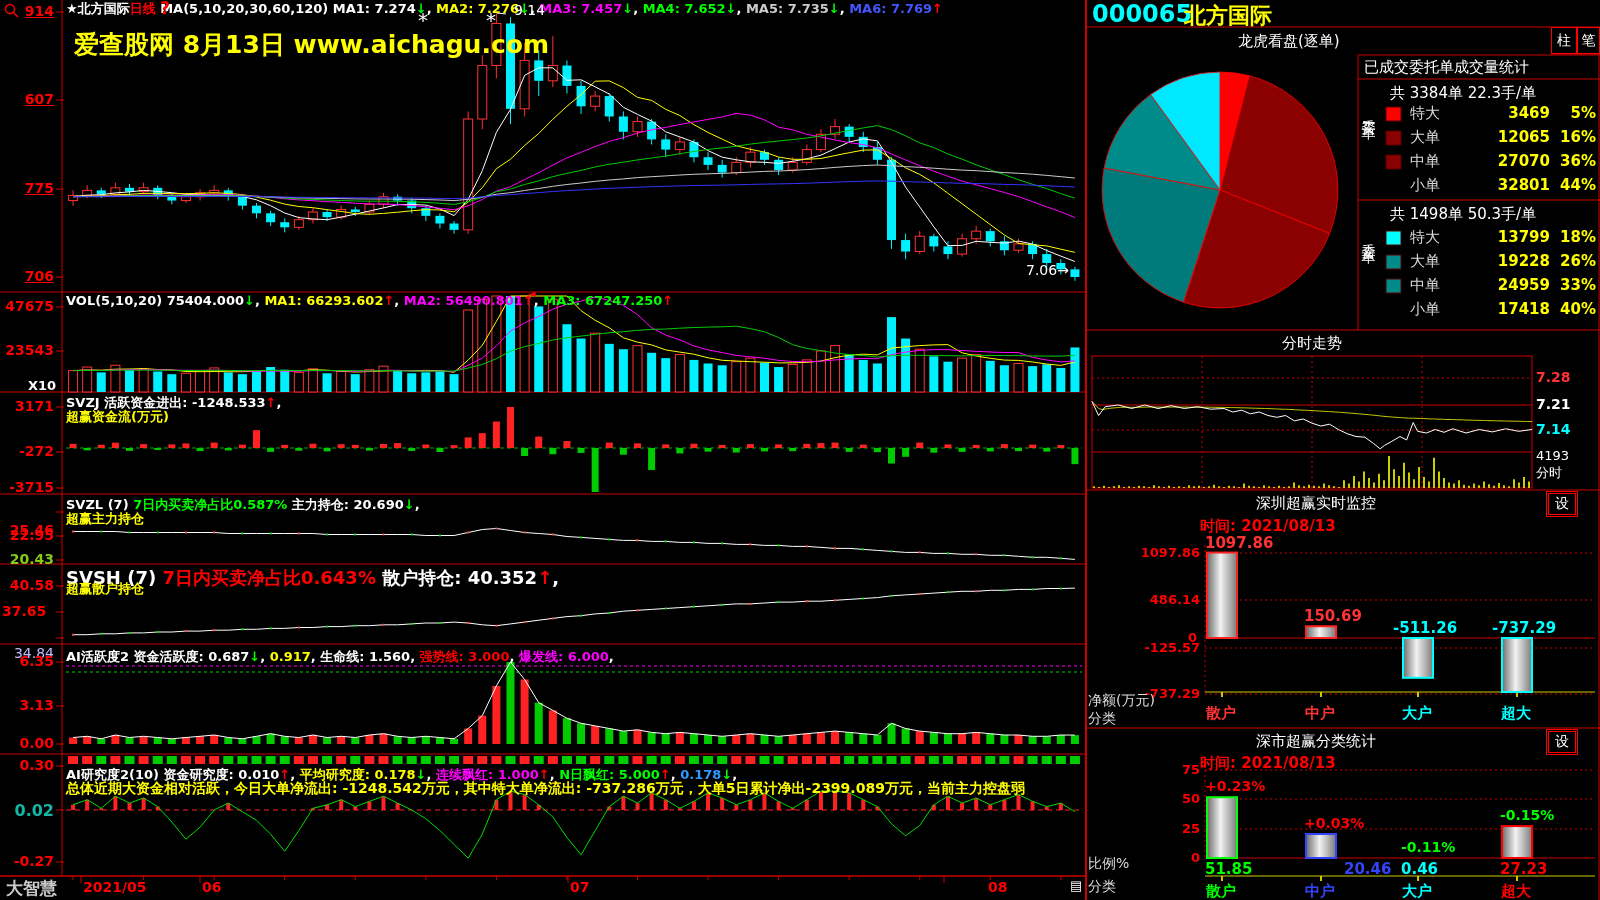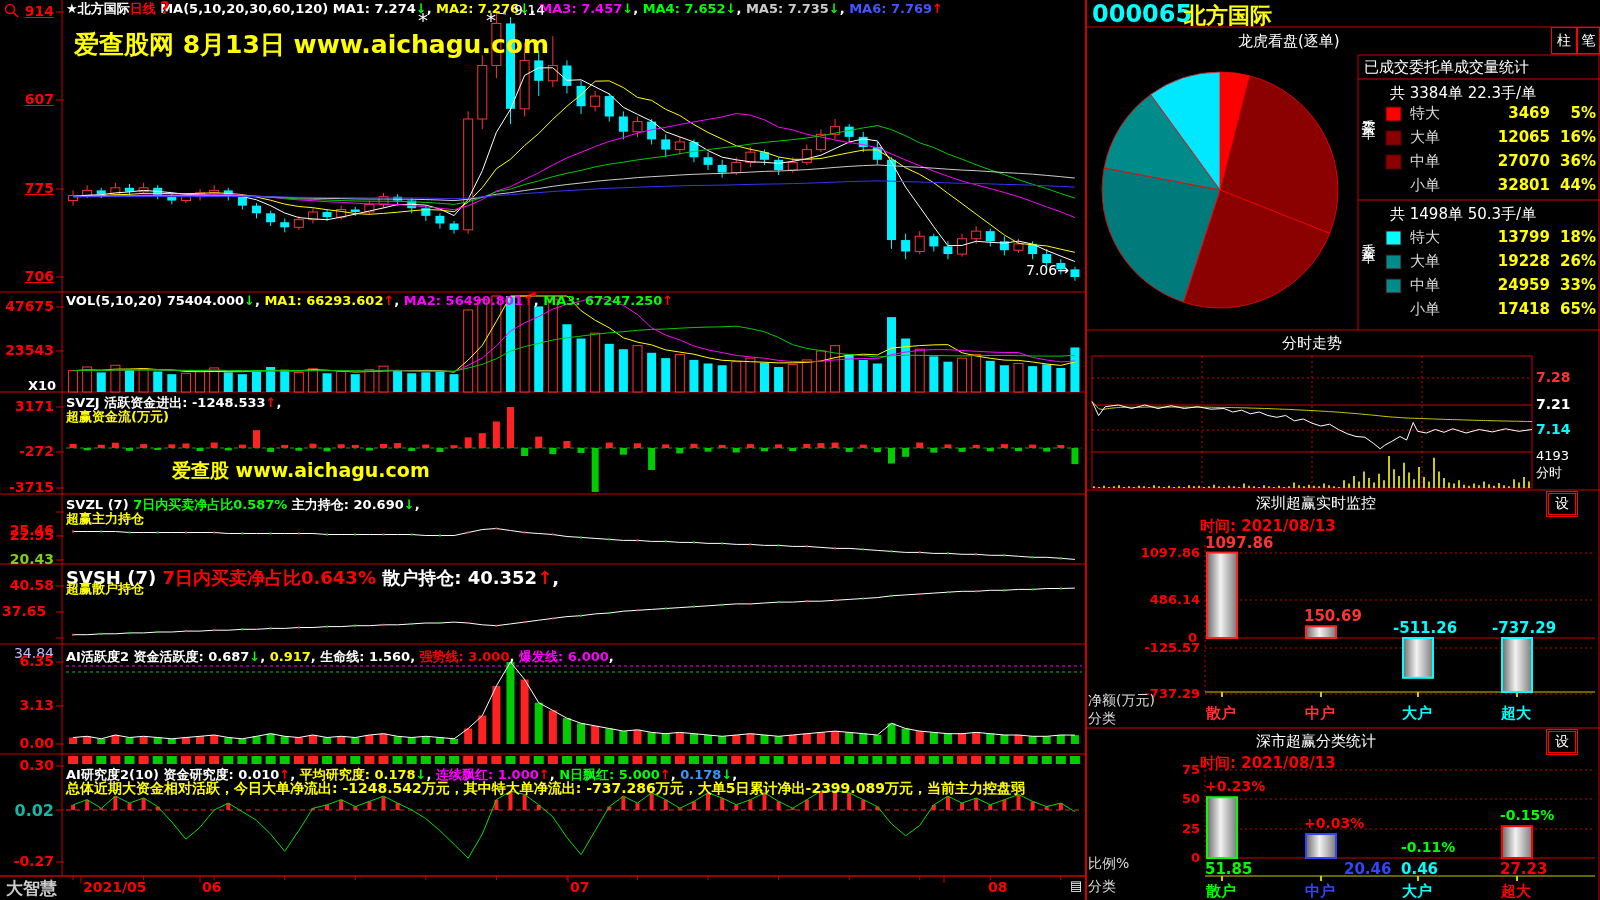--- a/index.html
+++ b/index.html
@@ -854,21 +854,21 @@
       <div class="abs" style="left: 1450px; top: 228px; color: rgb(255, 255, 0); font-size: 15px; font-weight: bold; width: 100px; text-align: right;">13799</div>
       <div class="abs" style="left: 1552px; top: 228px; color: rgb(255, 255, 0); font-size: 15px; font-weight: bold; width: 44px; text-align: right;">18%</div>
       <div class="abs" style="left: 1410px; top: 252px; color: rgb(216, 216, 216); font-size: 15px;">大单</div>
       <div class="abs" style="left: 1450px; top: 252px; color: rgb(255, 255, 0); font-size: 15px; font-weight: bold; width: 100px; text-align: right;">19228</div>
       <div class="abs" style="left: 1552px; top: 252px; color: rgb(255, 255, 0); font-size: 15px; font-weight: bold; width: 44px; text-align: right;">26%</div>
       <div class="abs" style="left: 1410px; top: 276px; color: rgb(216, 216, 216); font-size: 15px;">中单</div>
       <div class="abs" style="left: 1450px; top: 276px; color: rgb(255, 255, 0); font-size: 15px; font-weight: bold; width: 100px; text-align: right;">24959</div>
       <div class="abs" style="left: 1552px; top: 276px; color: rgb(255, 255, 0); font-size: 15px; font-weight: bold; width: 44px; text-align: right;">33%</div>
       <div class="abs" style="left: 1410px; top: 300px; color: rgb(216, 216, 216); font-size: 15px;">小单</div>
       <div class="abs" style="left: 1450px; top: 300px; color: rgb(255, 255, 0); font-size: 15px; font-weight: bold; width: 100px; text-align: right;">17418</div>
-      <div class="abs" style="left: 1552px; top: 300px; color: rgb(255, 255, 0); font-size: 15px; font-weight: bold; width: 44px; text-align: right;">65%</div>
+      <div class="abs" style="left: 1552px; top: 300px; color: rgb(255, 255, 0); font-size: 15px; font-weight: bold; width: 44px; text-align: right;">40%</div>
       <div class="abs" style="left: 1536px; top: 369px; color: rgb(255, 51, 51); font-size: 14px; font-weight: bold;">7.28</div>
       <div class="abs" style="left: 1536px; top: 396px; color: rgb(255, 255, 255); font-size: 14px; font-weight: bold;">7.21</div>
       <div class="abs" style="left: 1536px; top: 421px; color: rgb(0, 255, 255); font-size: 14px; font-weight: bold;">7.14</div>
       <div class="abs" style="left: 1536px; top: 448px; color: rgb(255, 255, 255); font-size: 13px;">4193</div>
       <div class="abs" style="left: 1536px; top: 464px; color: rgb(255, 255, 255); font-size: 13px;">分时</div>
       <div class="abs" style="left: 1140px; top: 545px; color: rgb(255, 0, 0); font-size: 13px; font-weight: bold; width: 60px; text-align: right;">1097.86</div>
       <div class="abs" style="left: 1140px; top: 592px; color: rgb(255, 0, 0); font-size: 13px; font-weight: bold; width: 60px; text-align: right;">486.14</div>
       <div class="abs" style="left: 1140px; top: 640px; color: rgb(255, 0, 0); font-size: 13px; font-weight: bold; width: 60px; text-align: right;">-125.57</div>
       <div class="abs" style="left: 1140px; top: 686px; color: rgb(255, 0, 0); font-size: 13px; font-weight: bold; width: 60px; text-align: right;">-737.29</div>
       <div class="abs" style="left: 1188px; top: 630px; color: rgb(255, 0, 0); font-size: 13px; font-weight: bold;">0</div>
@@ -892,21 +892,20 @@
       <div class="abs" style="left: 1401px; top: 860px; color: rgb(0, 255, 255); font-size: 15px; font-weight: bold;">0.46</div>
       <div class="abs" style="left: 1500px; top: 807.086px; color: rgb(0, 255, 0); font-size: 14px; font-weight: bold;">-0.15%</div>
       <div class="abs" style="left: 1500px; top: 860px; color: rgb(255, 0, 0); font-size: 15px; font-weight: bold;">27.23</div>
       <div class="abs" style="left: 1206px; top: 882px; color: rgb(0, 255, 0); font-size: 15px; font-weight: bold;">散户</div>
       <div class="abs" style="left: 1305px; top: 882px; color: rgb(51, 68, 255); font-size: 15px; font-weight: bold;">中户</div>
       <div class="abs" style="left: 1402px; top: 882px; color: rgb(0, 255, 255); font-size: 15px; font-weight: bold;">大户</div>
       <div class="abs" style="left: 1501px; top: 882px; color: rgb(255, 0, 0); font-size: 15px; font-weight: bold;">超大</div>
     </div>
 
   <div class="abs" style="left:74px;top:28px;color:#ffff00;font-size:25px;font-weight:bold;">爱查股网    8月13日    www.aichagu.com</div>
-  <div class="abs" style="left:172px;top:458px;color:#ffff00;font-size:19px;font-weight:bold;">爱查股 www.aichagu.com</div>
   <div class="abs" style="left:514px;top:2px;color:#ffffff;font-size:14px;">9.14</div>
   <div class="abs" style="left:1026px;top:262px;color:#ffffff;font-size:14px;">7.06→</div>
   <div class="abs" style="left:6px;top:877px;color:#cccccc;font-size:17px;font-weight:bold;">大智慧</div>
   <div class="abs" style="left:160px;top:-2px;color:#ff0000;font-size:17px;font-weight:bold;">?</div>
   <div class="abs" style="left:418px;top:8px;color:#ffffff;font-size:20px;">*</div>
   <div class="abs" style="left:486px;top:8px;color:#ffffff;font-size:20px;">*</div>
   <div class="abs" style="left:528px;top:288px;color:#ff0000;font-size:10px;">◄</div>
   <div class="abs" style="left:1070px;top:878px;color:#ffffff;font-size:13px;">▤</div>
 
   <div class="abs" style="left:1092px;top:0px;color:#00ffff;font-size:24px;font-weight:bold;">000065</div>

